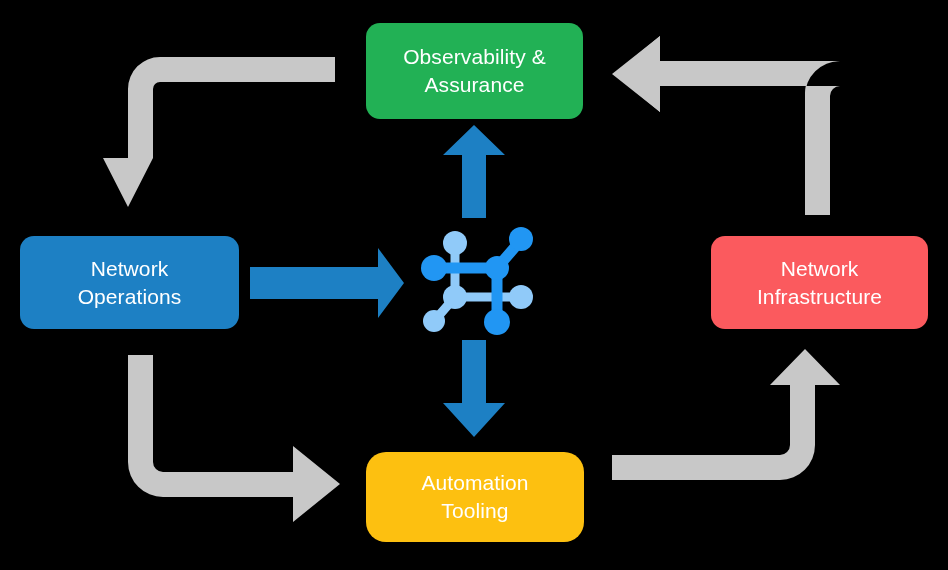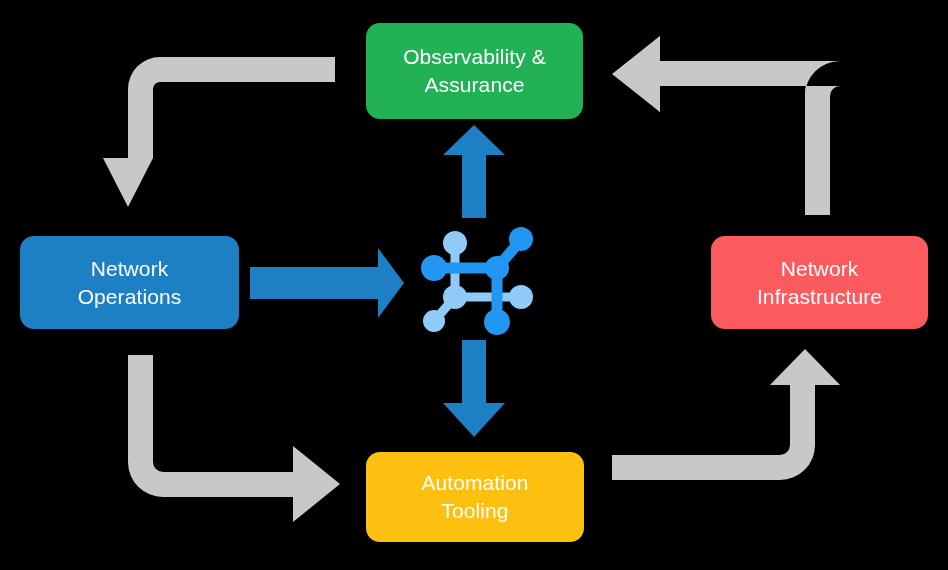--- a/index.html
+++ b/index.html
@@ -42,20 +42,21 @@
     left: 20px; top: 236px; width: 219px; height: 93px;
     background: #1d80c4;
   }
   #box-network-infrastructure {
     left: 711px; top: 236px; width: 217px; height: 93px;
     background: #fb5a5e;
   }
   #box-automation-tooling {
     left: 366px; top: 452px; width: 218px; height: 90px;
     background: #fdc010;
+    border-radius: 20px;
   }
   .svg-layer {
     position: absolute;
     left: 0; top: 0;
     width: 948px;
     height: 570px;
     pointer-events: none;
   }
   .svg-layer * { pointer-events: auto; }
 </style>

